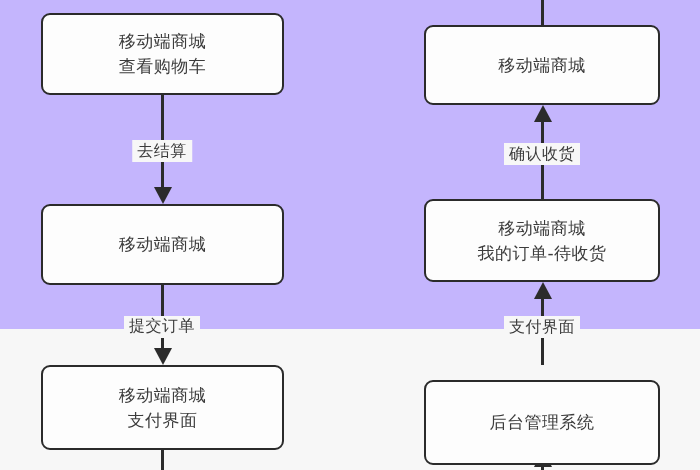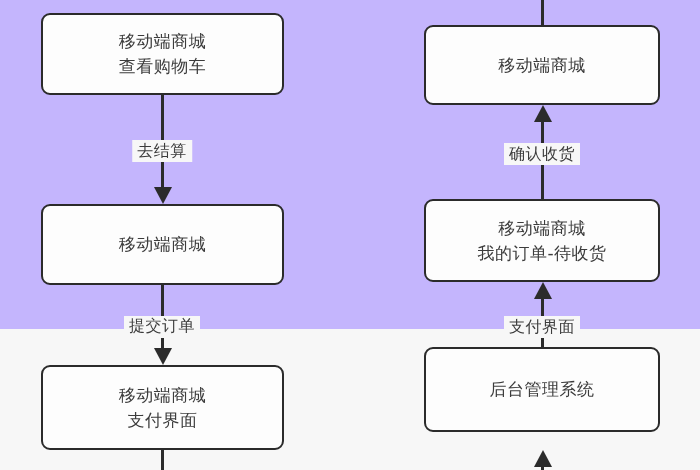--- a/index.html
+++ b/index.html
@@ -47,21 +47,21 @@
   .col-left  { left: 41px;  width: 243px; }
   
   .col-right { left: 424px; width: 236px; }
 
   .row1-left  { top: 13px;  height: 82px; }
   .row2-left  { top: 204px; height: 81px; }
   .row3-left  { top: 365px; height: 85px; }
 
   .row1-right { top: 25px;  height: 80px; }
   .row2-right { top: 199px; height: 83px; }
-  .row3-right { top: 347px; height: 85px; }
+  .row3-right { top: 380px; height: 85px; }
 
   
   .conn-line {
     position: absolute;
     width: 3px;
     background: #2b2b2b;
     z-index: 1;
   }
   .arrow-down, .arrow-up {
     position: absolute;

